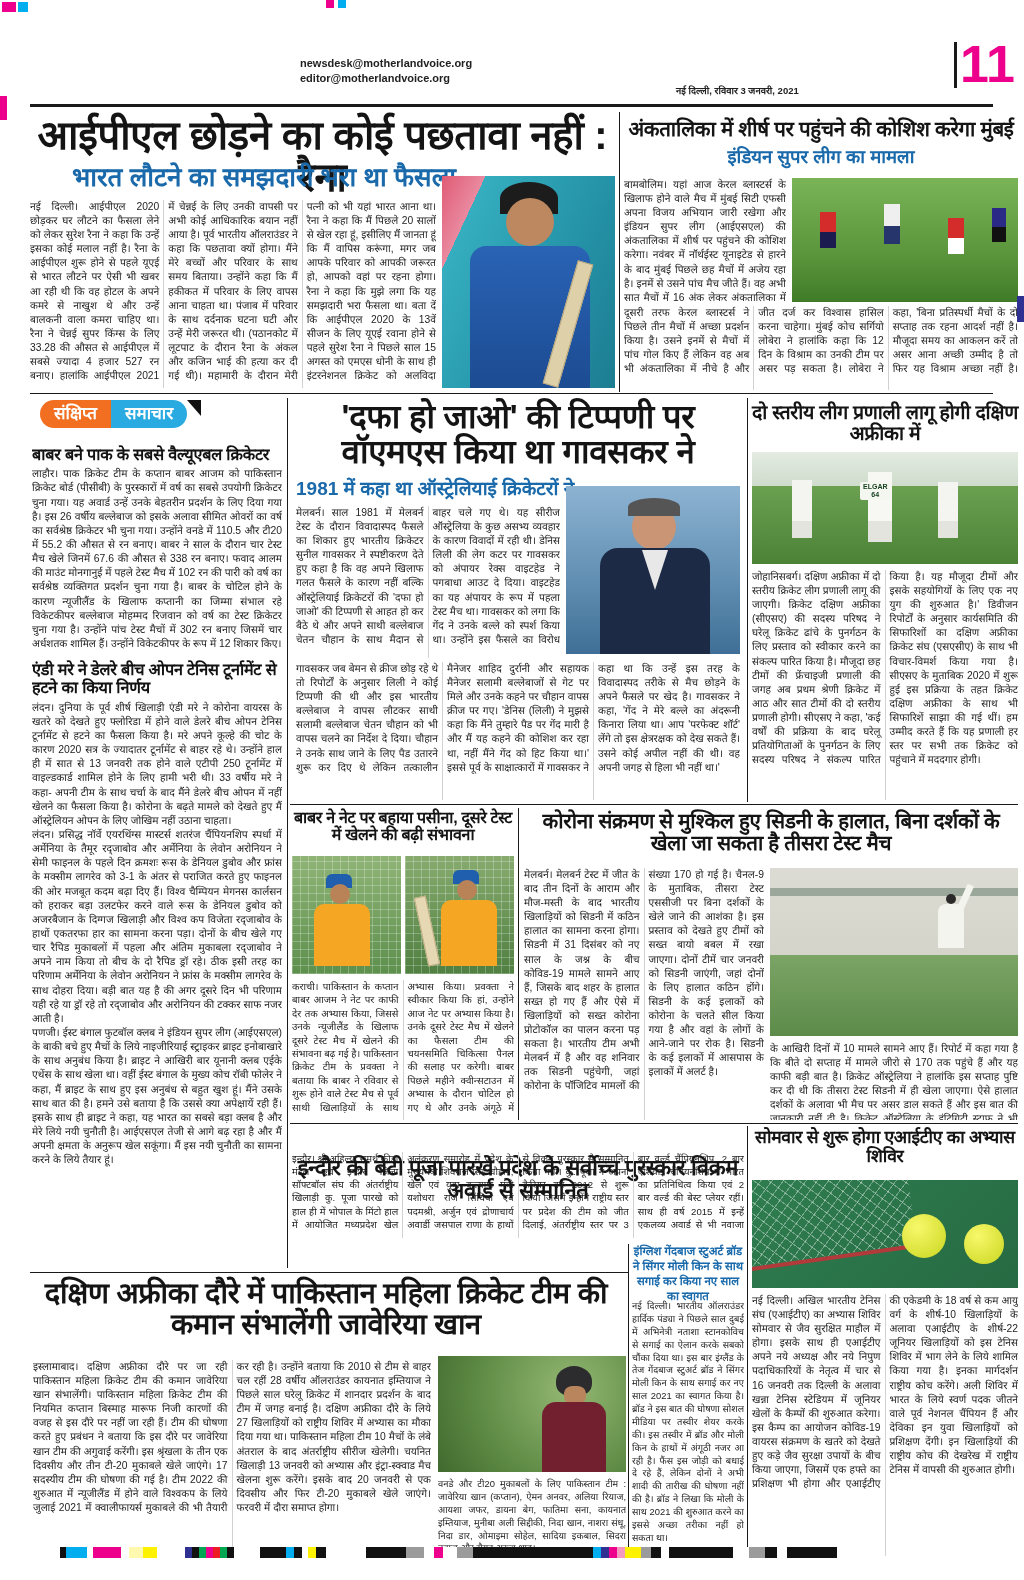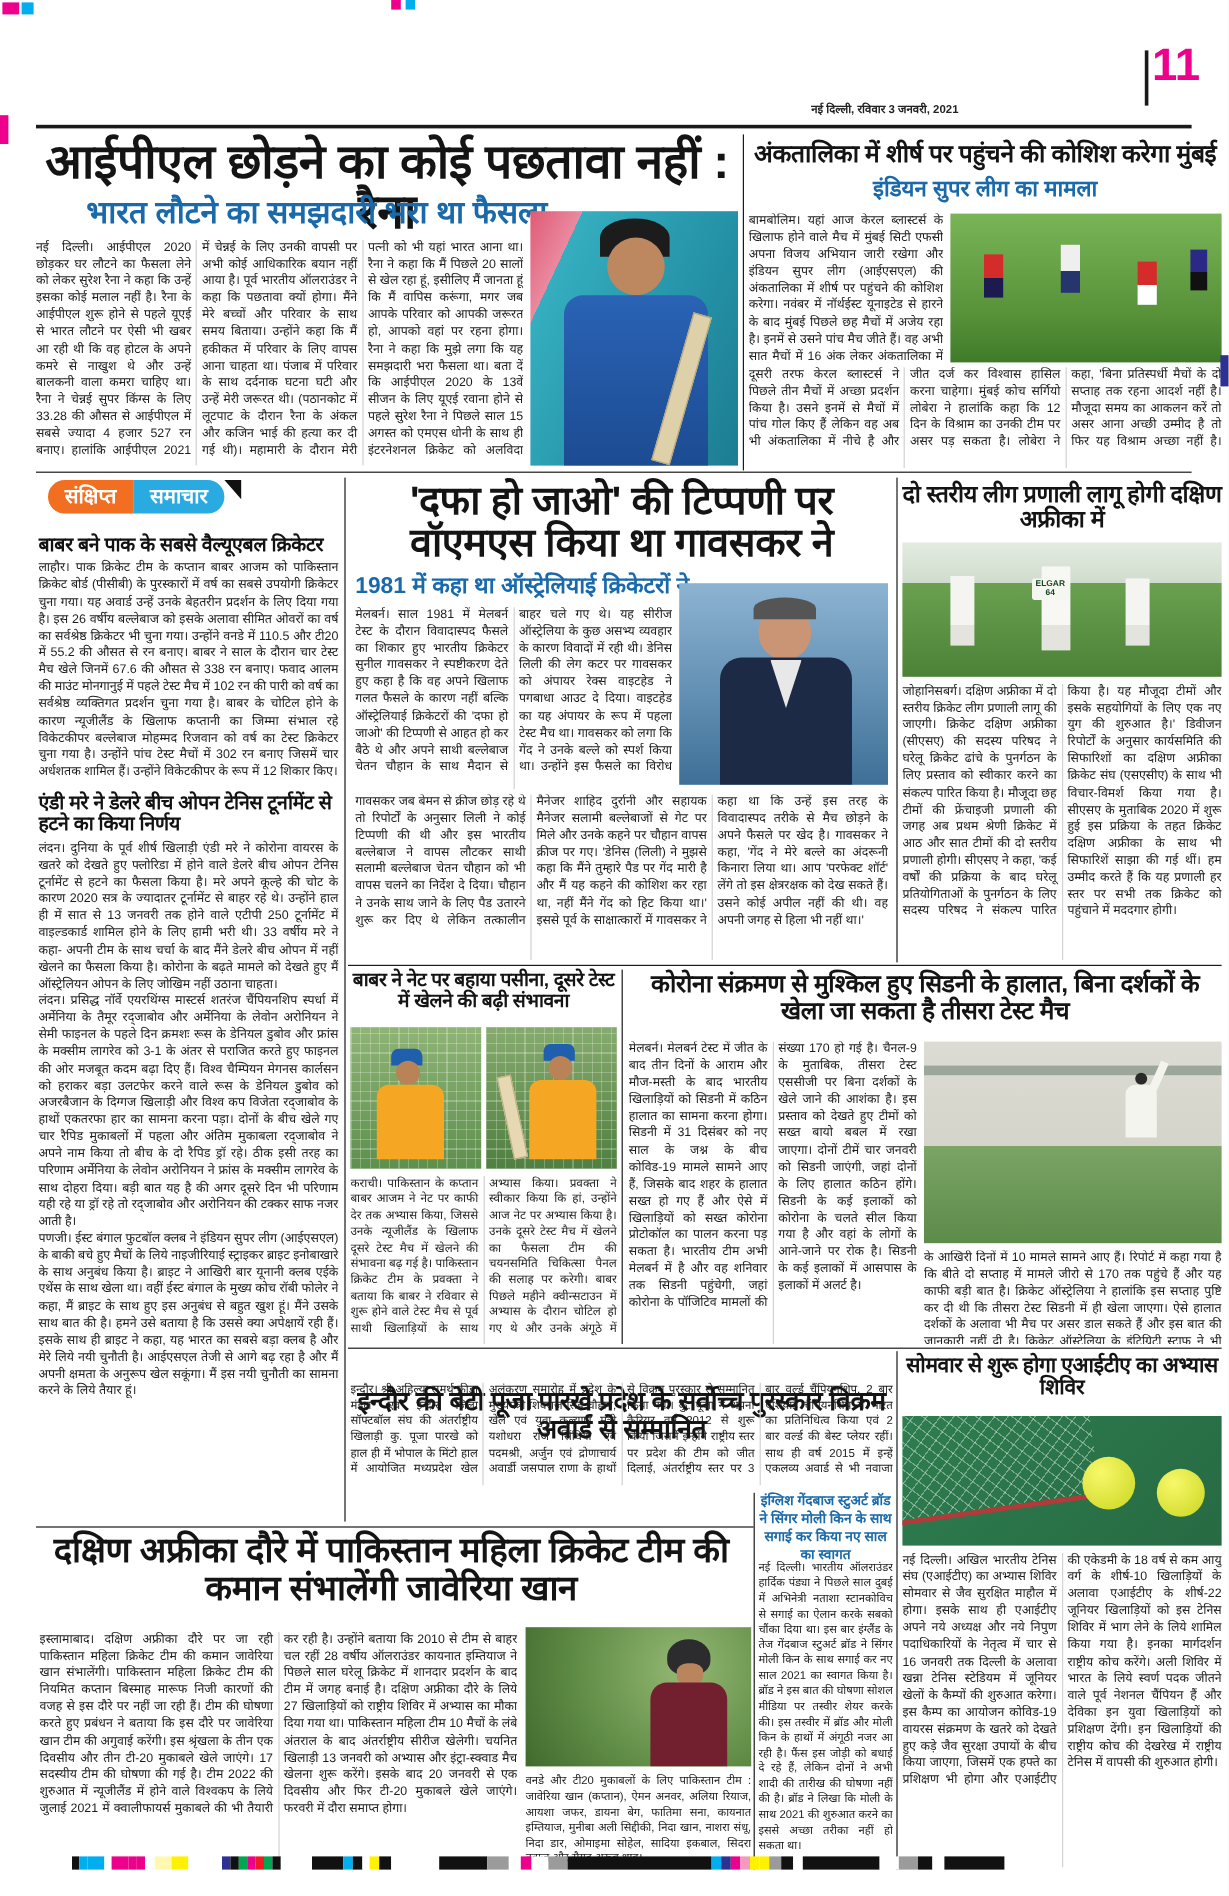--- a/index.html
+++ b/index.html
@@ -26,22 +26,26 @@
 #regbar{display:flex;align-items:stretch}
 #regbar span{height:100%;display:block}
 .fig{position:absolute}
 .jersey-label{position:absolute;font-size:7px;font-weight:700;color:#17421f;background:#f4f7f0;text-align:center;line-height:1.15;padding:1px 3px;border-radius:2px}
 </style>
 </head>
 <body>
 
 <div class="page" id="page">
 
+  <div class="abs" style="left:300px;top:56px;width:250px;font-size:11px;font-weight:700;color:#222;line-height:1.35">
+    <div>newsdesk@motherlandvoice.org</div>
+    <div>editor@motherlandvoice.org</div>
+  </div>
   <div class="abs vl" style="left:954px;top:42px;height:46px;width:2.5px"></div>
-  <div class="abs" style="left:960px;top:34px;width:58px;font-size:38px;font-weight:800;color:#ec008c">11</div>
+  <div class="abs" style="left:960px;top:34px;width:58px;font-size:52px;font-weight:800;color:#ec008c">11</div>
   <div class="abs" style="left:676px;top:84px;width:308px;font-size:9.5px;font-weight:700;color:#222">नई दिल्ली, रविवार 3 जनवरी, 2021</div>
   <div class="abs hr" style="left:30px;top:104px;width:963px;height:3px"></div>
 
   <section>
     <h1 class="abs hl" style="left:30px;top:114px;width:585px;font-size:40px">आईपीएल छोड़ने का कोई पछतावा नहीं : रैना</h1>
     <h2 class="abs sub" style="left:34px;top:163px;width:460px;font-size:26px">भारत लौटने का समझदारी भरा था फैसला</h2>
     <div class="abs bd c3" style="left:30px;top:200px;width:406px;height:188px">नई दिल्ली। आईपीएल 2020 छोड़कर घर लौटने का फैसला लेने को लेकर सुरेश रैना ने कहा कि उन्हें इसका कोई मलाल नहीं है। रैना के आईपीएल शुरू होने से पहले यूएई से भारत लौटने पर ऐसी भी खबर आ रही थी कि वह होटल के अपने कमरे से नाखुश थे और उन्हें बालकनी वाला कमरा चाहिए था। रैना ने चेन्नई सुपर किंग्स के लिए 33.28 की औसत से आईपीएल में सबसे ज्यादा 4 हजार 527 रन बनाए। हालांकि आईपीएल 2021 में चेन्नई के लिए उनकी वापसी पर अभी कोई आधिकारिक बयान नहीं आया है। पूर्व भारतीय ऑलराउंडर ने कहा कि पछतावा क्यों होगा। मैंने मेरे बच्चों और परिवार के साथ समय बिताया। उन्होंने कहा कि मैं हकीकत में परिवार के लिए वापस आना चाहता था। पंजाब में परिवार के साथ दर्दनाक घटना घटी और उन्हें मेरी जरूरत थी। (पठानकोट में लूटपाट के दौरान रैना के अंकल और कजिन भाई की हत्या कर दी गई थी)। महामारी के दौरान मेरी पत्नी को भी यहां भारत आना था। रैना ने कहा कि मैं पिछले 20 सालों से खेल रहा हूं, इसीलिए मैं जानता हूं कि मैं वापिस करूंगा, मगर जब आपके परिवार को आपकी जरूरत हो, आपको वहां पर रहना होगा। रैना ने कहा कि मुझे लगा कि यह समझदारी भरा फैसला था। बता दें कि आईपीएल 2020 के 13वें सीजन के लिए यूएई रवाना होने से पहले सुरेश रैना ने पिछले साल 15 अगस्त को एमएस धोनी के साथ ही इंटरनेशनल क्रिकेट को अलविदा कह दिया था। इसके बाद वह यूएई के लिए रवाना तो हुए थे, मगर टीम में कोरोना के मामले सामने आने के बाद वह भारत लौट गए थे। रैना के इस फैसले पर काफी सवाल उठाए गए थे और उन्होंने काफी बोल्ड जवाब दिया था। इस फैसले पर तरह-तरह के कयास लगाए जा रहे थे।</div>
     <div class="photo" style="left:442px;top:176px;width:173px;height:212px;background:linear-gradient(115deg,#e05a74 0%,#e98aa0 16%,#35aebf 16%,#2593a8 60%,#1d7d91 100%)">
       <div class="fig" style="left:58px;top:6px;width:58px;height:32px;border-radius:50% 50% 0 0;background:#1c1c1c"></div>
       <div class="fig" style="left:64px;top:22px;width:48px;height:48px;border-radius:50%;background:#bd8760"></div>

